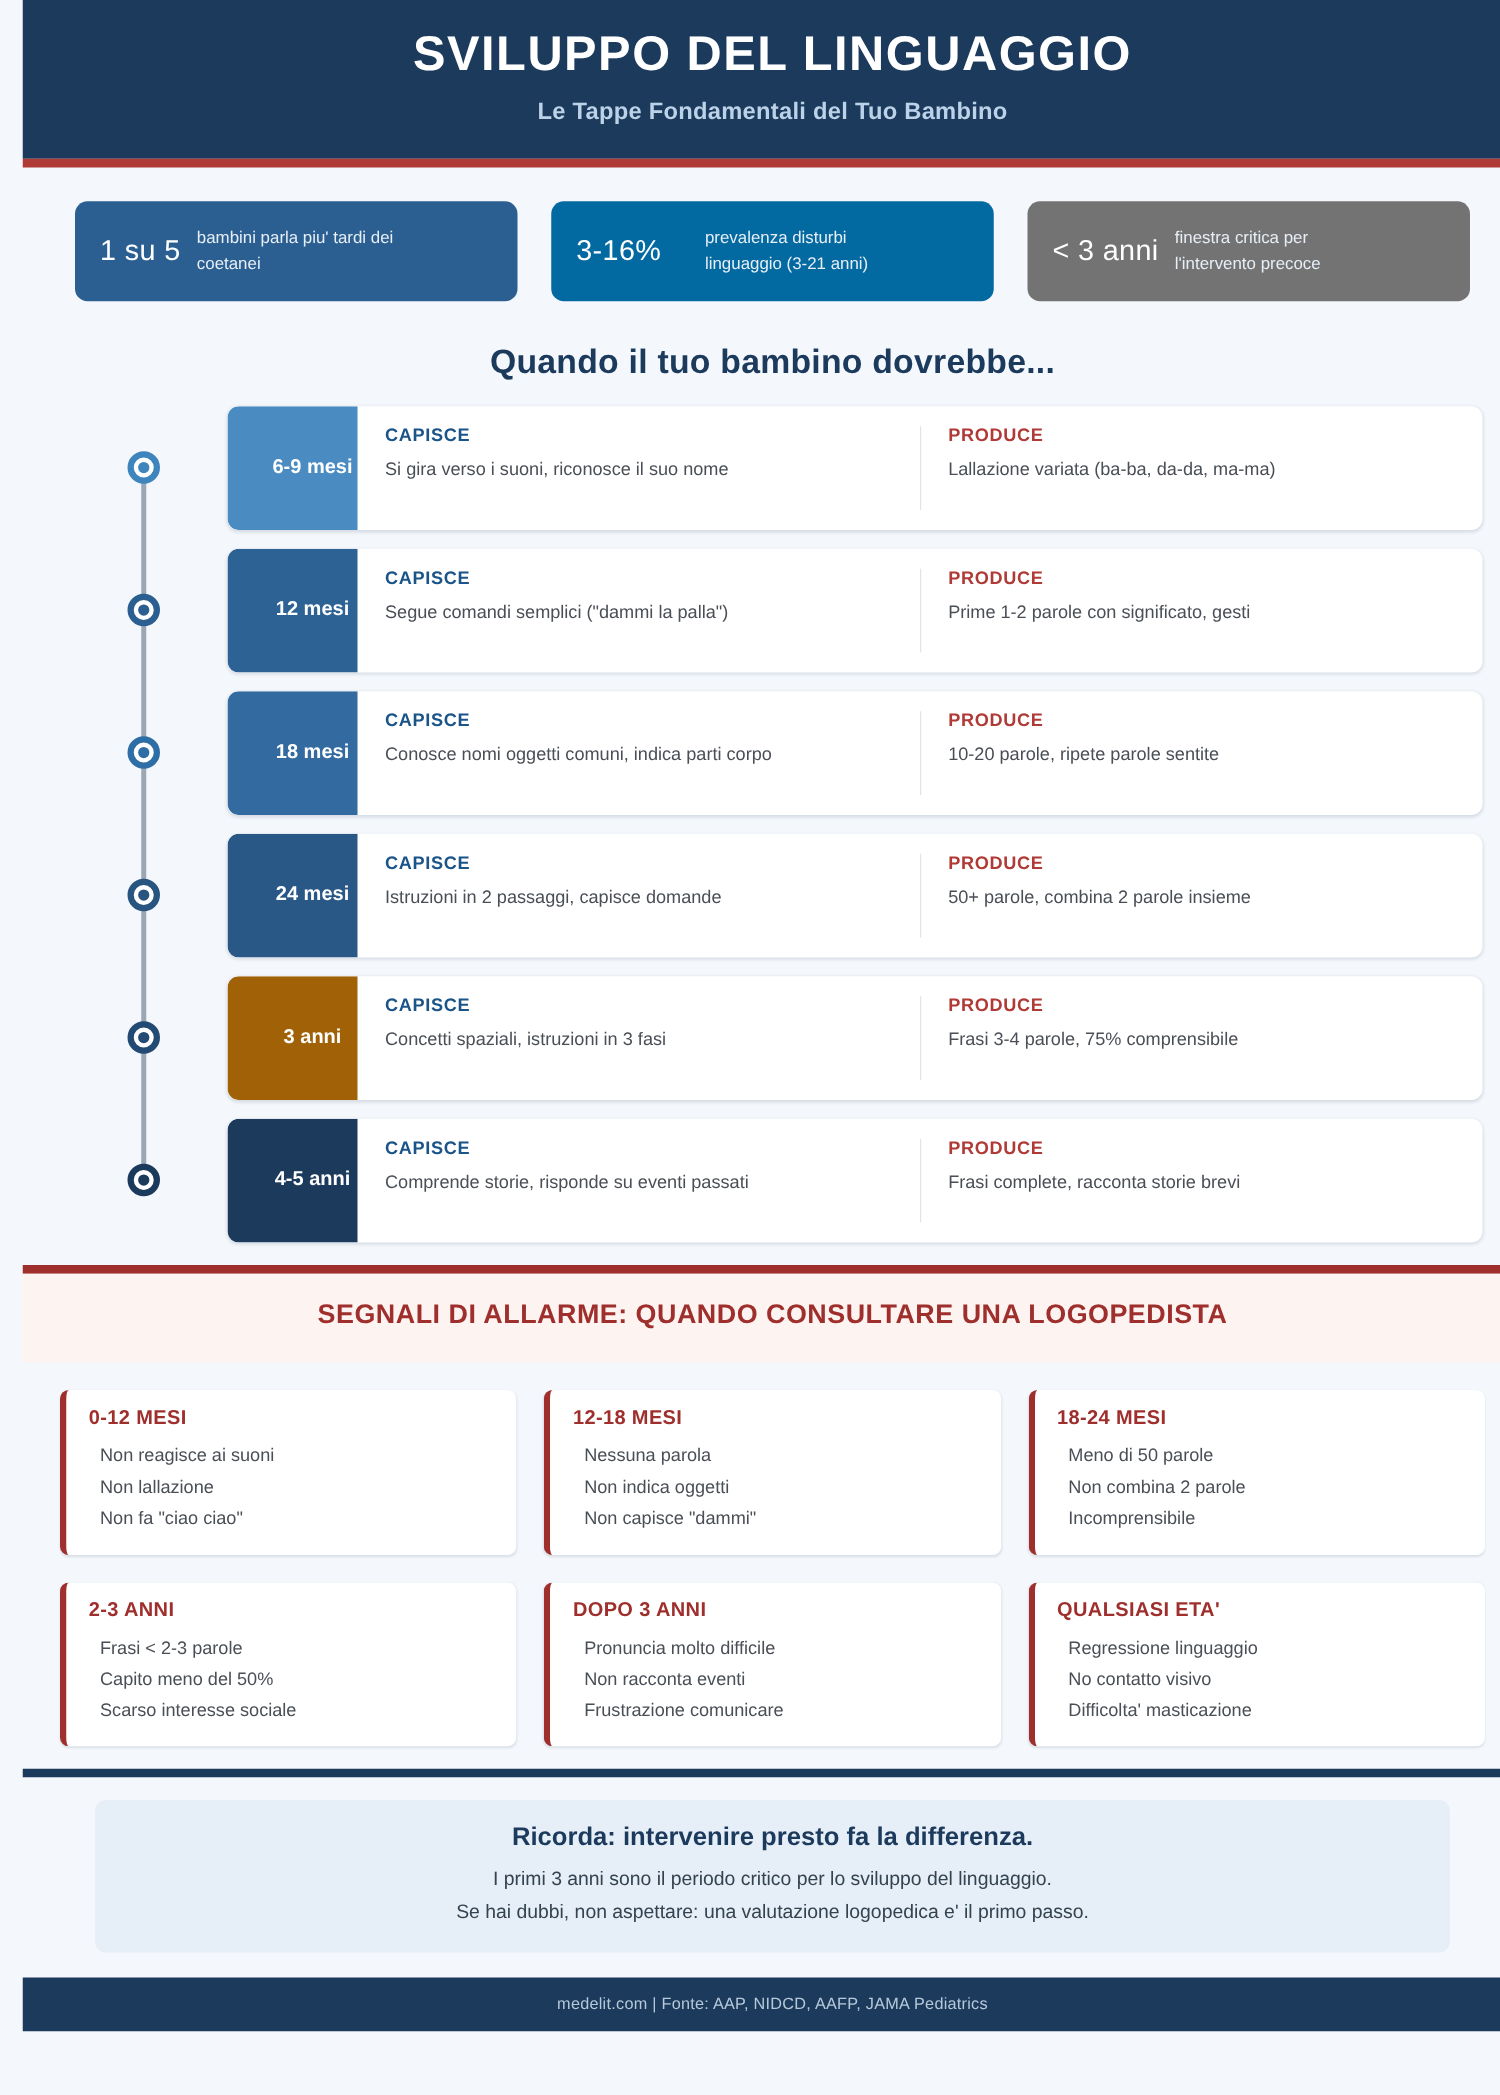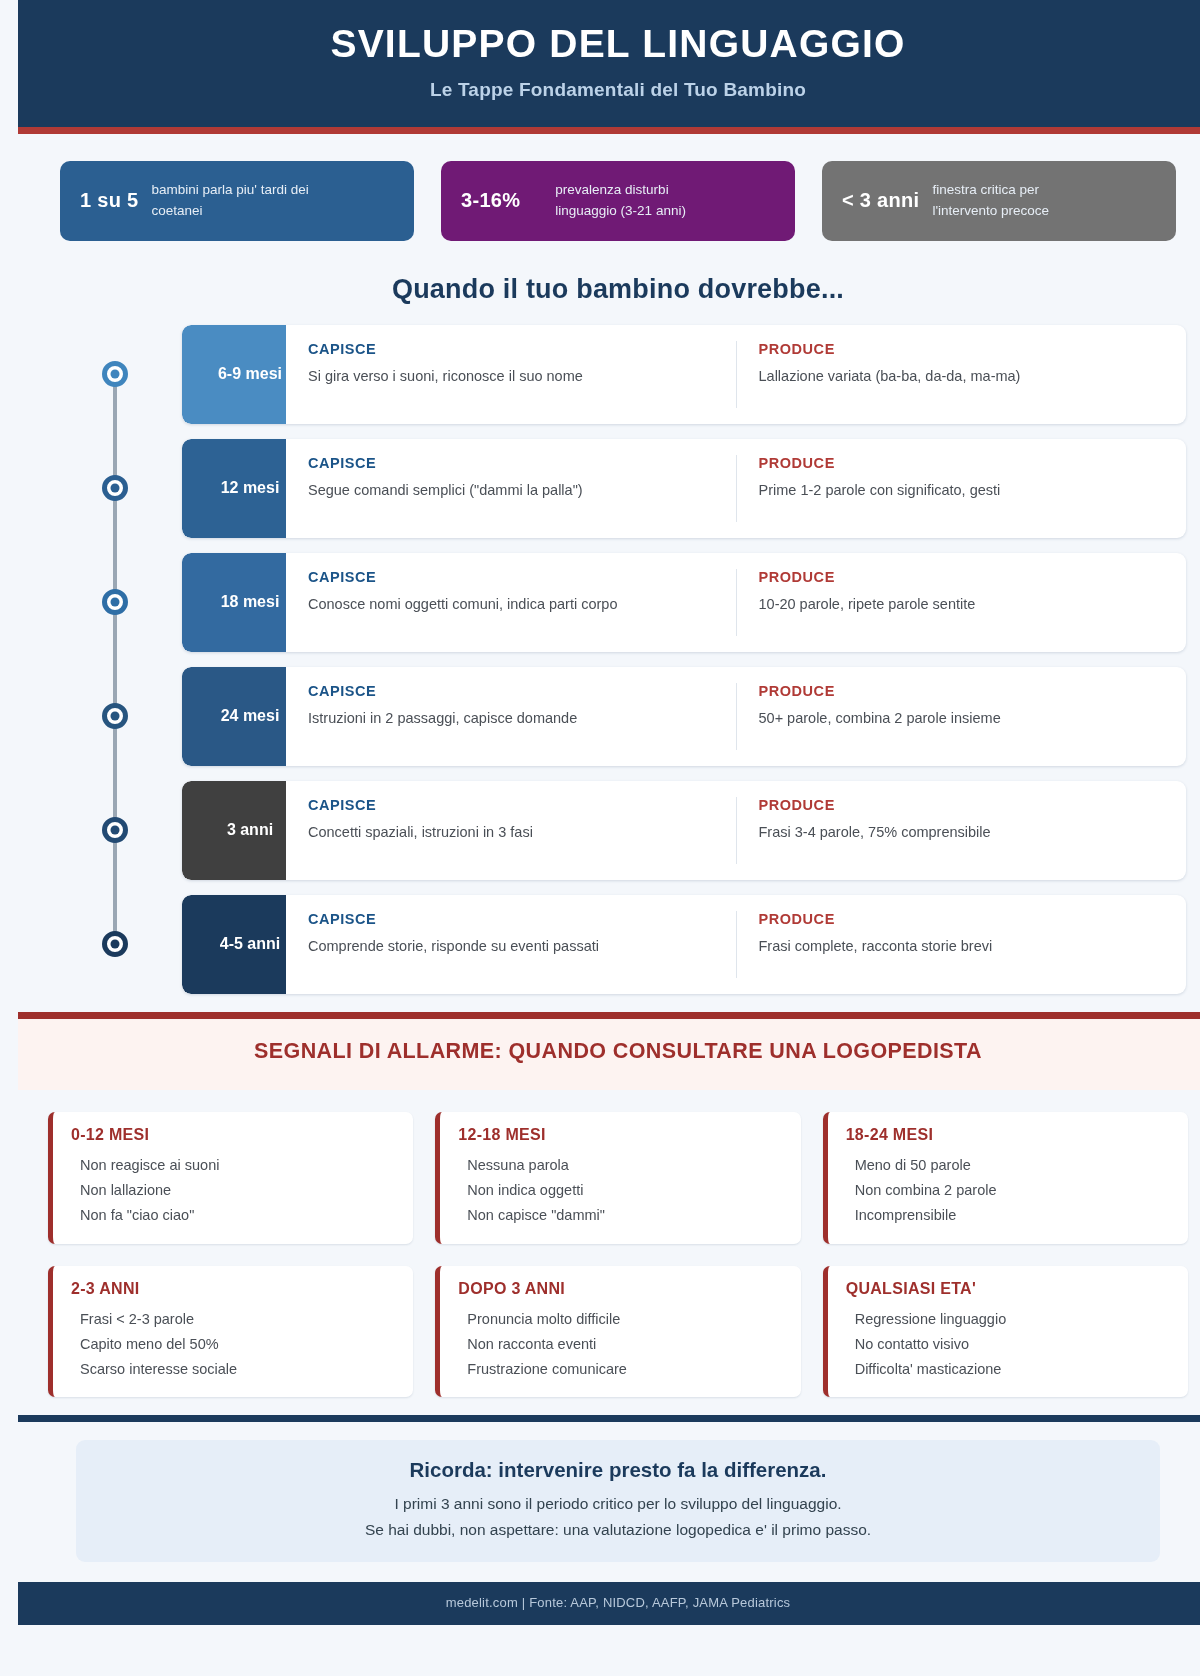--- a/index.html
+++ b/index.html
@@ -54,22 +54,22 @@
     flex: 1;
     border-radius: 10px;
     height: 80px;
     display: flex;
     align-items: center;
     padding: 0 20px;
     gap: 13px;
   }
   .stat-big {
     color: #ffffff;
-    font-size: 20px;
-    font-weight: bold;
+    font-size: 23px;
+    font-weight: normal;
     white-space: nowrap;
     letter-spacing: .3px;
     text-align: right;
   }
   .stat-desc {
     color: #e7eef6;
     font-size: 13.5px;
     line-height: 1.55;
     max-width: 175px;
   }
@@ -275,21 +275,21 @@
     <div class="header-title">SVILUPPO DEL LINGUAGGIO</div>
     <div class="header-subtitle">Le Tappe Fondamentali del Tuo Bambino</div>
   </div>
   <div class="header-rule" style="background: rgb(176, 58, 54);"></div>
 
   <div class="stats">
     <div class="stat" style="background: rgb(43, 95, 145);">
       <span class="stat-big">1 su 5</span>
       <span class="stat-desc">bambini parla piu' tardi dei coetanei</span>
     </div>
-    <div class="stat" style="background: #701a75; gap: 35px;">
+    <div class="stat" style="background: #0369a1; gap: 35px;">
       <span class="stat-big">3-16%</span>
       <span class="stat-desc">prevalenza disturbi linguaggio (3-21 anni)</span>
     </div>
     <div class="stat" style="background: #737373;">
       <span class="stat-big">&lt; 3 anni</span>
       <span class="stat-desc">finestra critica per l'intervento precoce</span>
     </div>
   </div>
 
   <div class="section-title">Quando il tuo bambino dovrebbe...</div>
@@ -361,21 +361,21 @@
             <div class="tl-label produce">PRODUCE</div>
             <div class="tl-text">50+ parole, combina 2 parole insieme</div>
           </div>
         </div>
       </div>
     </div>
 
     <div class="tl-row">
       <span class="tl-dot" style="border-color: rgb(34, 74, 115); --dot: #224a73;"></span>
       <div class="tl-card">
-        <div class="tl-age" style="background: #404040;">3 anni</div>
+        <div class="tl-age" style="background: #a16207;">3 anni</div>
         <div class="tl-cols">
           <div class="tl-col">
             <div class="tl-label capisce">CAPISCE</div>
             <div class="tl-text">Concetti spaziali, istruzioni in 3 fasi</div>
           </div>
           <div class="tl-col">
             <div class="tl-label produce">PRODUCE</div>
             <div class="tl-text">Frasi 3-4 parole, 75% comprensibile</div>
           </div>
         </div>

